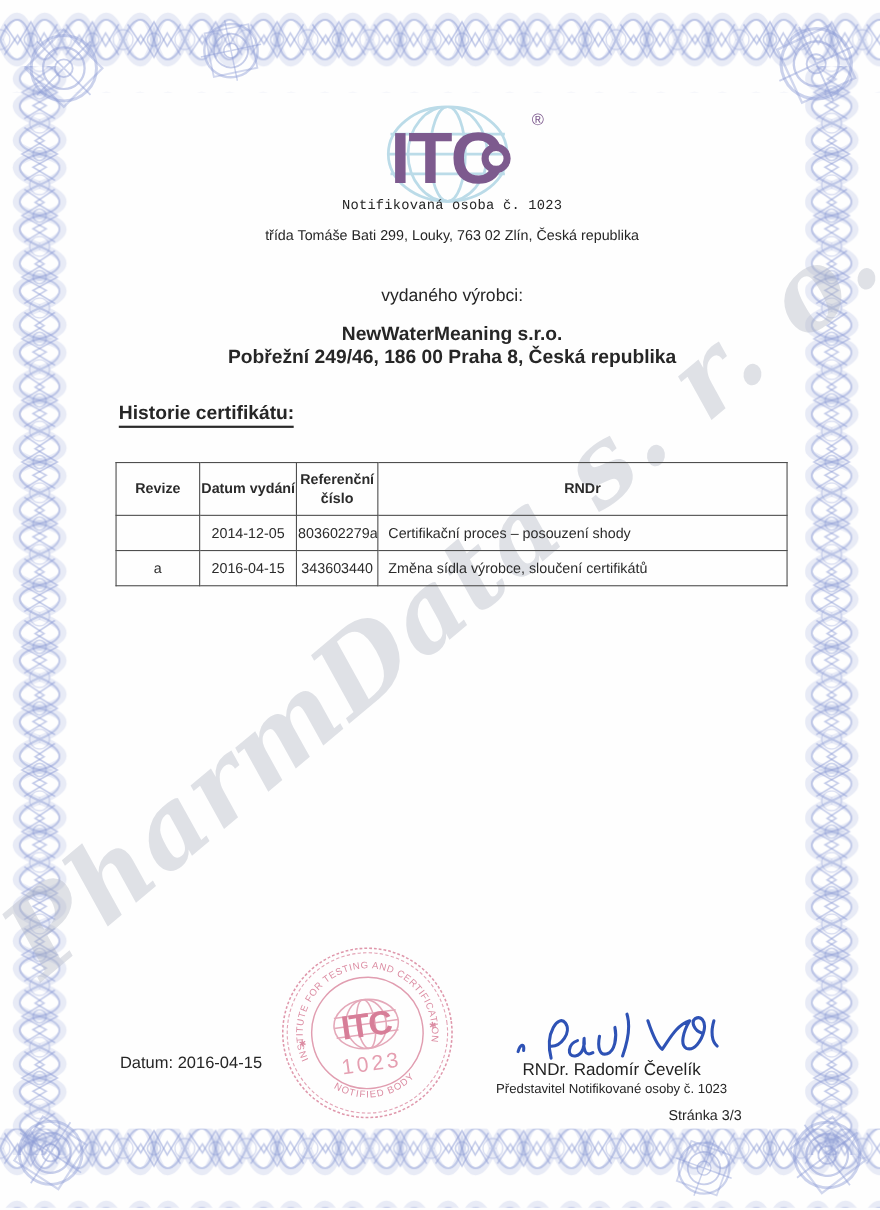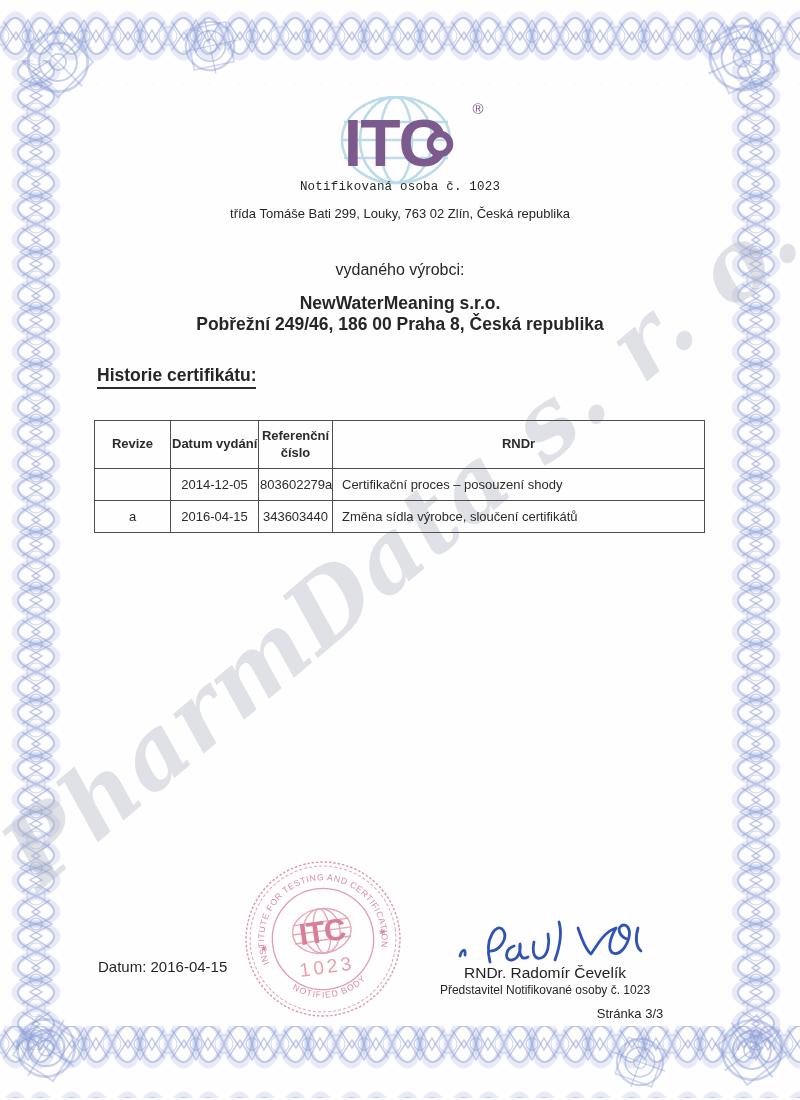--- a/index.html
+++ b/index.html
@@ -37,21 +37,21 @@
   table.history td{height:29px;text-align:center;vertical-align:middle;}
   table.history td.popis{text-align:left;padding-left:9px;}
   
   .watermark{
     left:400px;top:545px;width:1000px;text-align:center;
     transform:translate(-50%,-50%) rotate(-40deg);
     font-family:"DejaVu Serif",serif;font-style:italic;font-weight:bold;
     font-size:96px;letter-spacing:2px;white-space:nowrap;
     color:rgba(173,179,192,0.38);z-index:1;pointer-events:none;
   }
-  .content{position:absolute;inset:0;z-index:2;}
+  .content{position:absolute;inset:0;z-index:2;margin-left:11px;}
   .border-layer{position:absolute;inset:0;z-index:0;}
   
   .datum{left:98px;top:958px;font-size:15px;}
   .signer-name{left:420px;width:250px;top:964px;text-align:center;font-size:15.5px;color:#232323;}
   .signer-title{left:395px;width:300px;top:983px;text-align:center;font-size:12px;}
   .page-num{left:560px;width:140px;top:1006px;text-align:center;font-size:13px;}
 </style>
 </head>
 <body>
 

